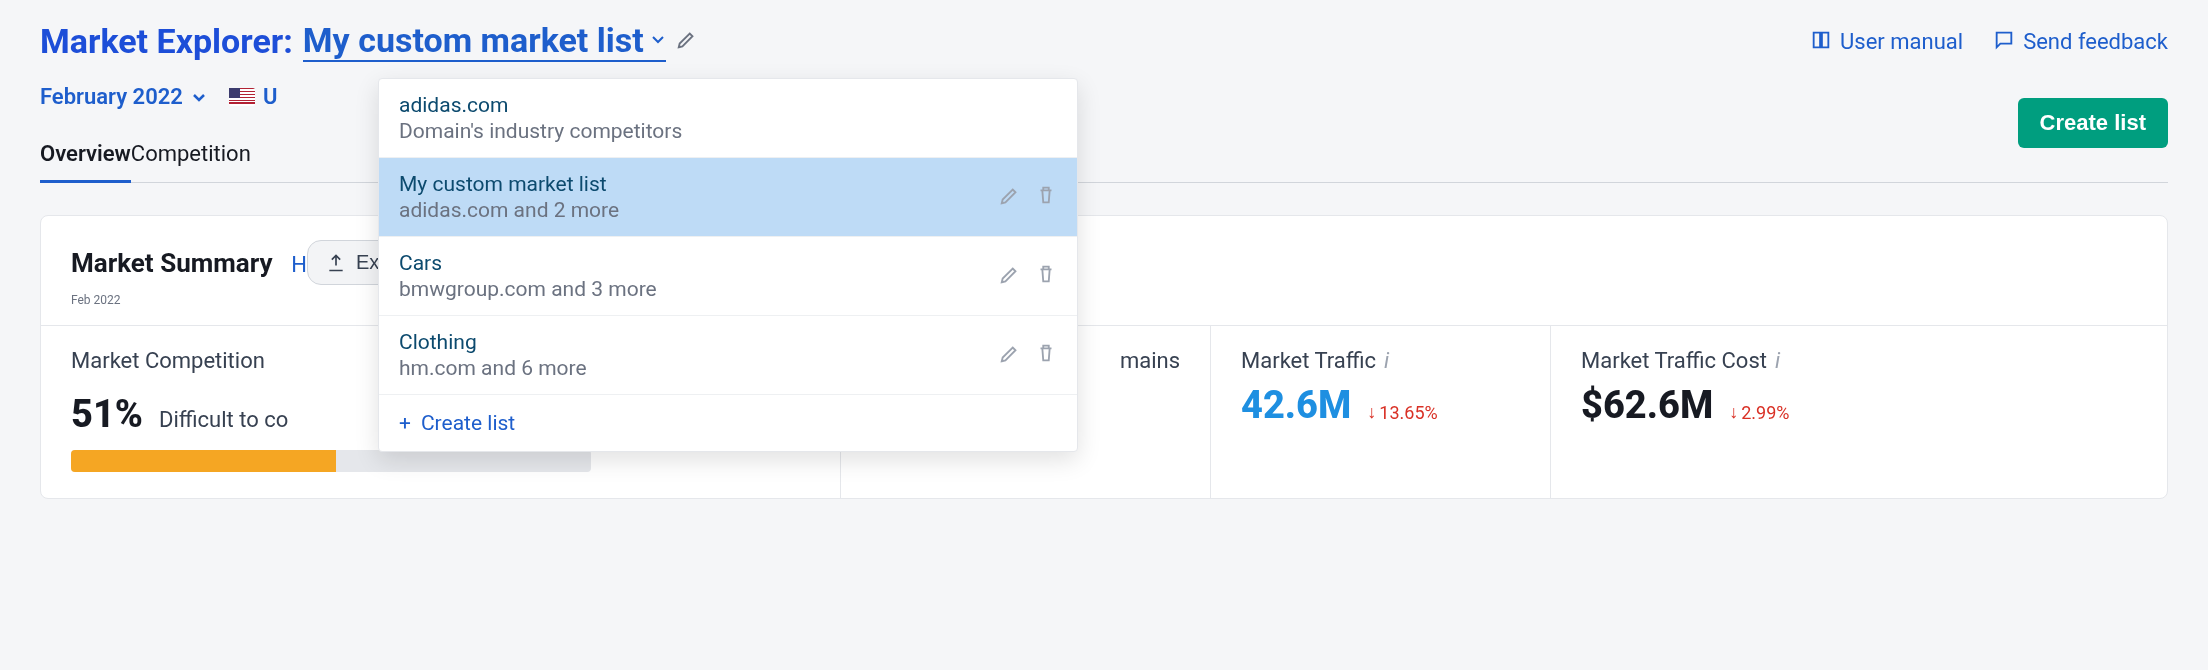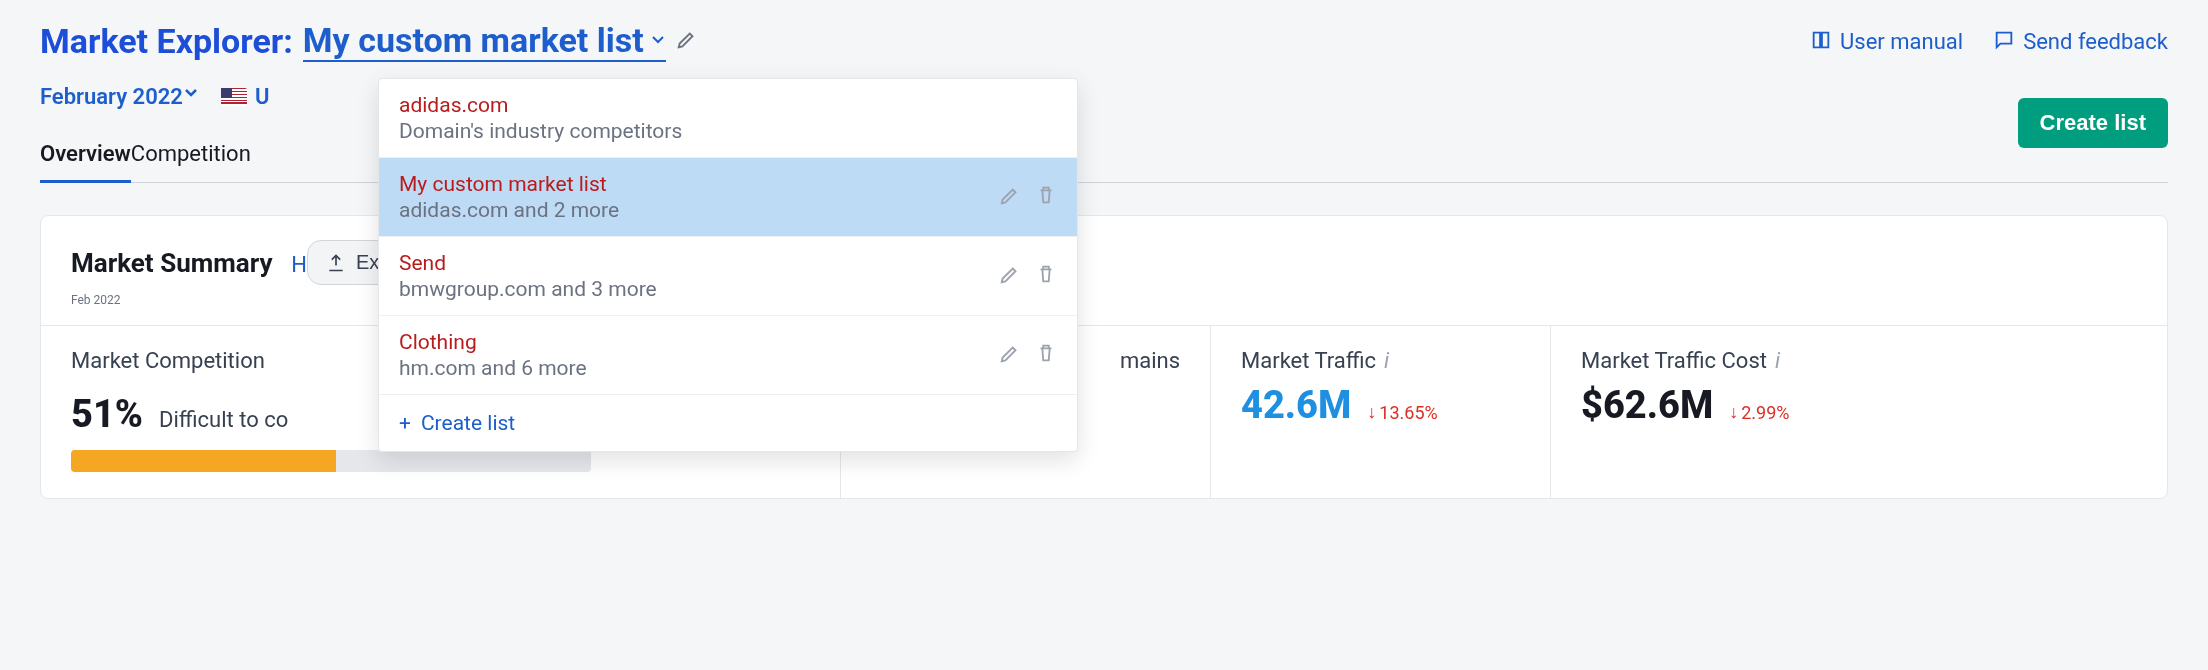--- a/index.html
+++ b/index.html
@@ -63,21 +63,22 @@
     display: flex;
     align-items: center;
     gap: 22px;
     margin-top: 22px;
     font-size: 22px;
   }
   .date-picker {
     color: #1e5ecc;
     font-weight: 600;
     display: inline-flex;
-    gap: 0;
+    align-items: center;
+    gap: 8px;
     cursor: pointer;
   }
   .flag {
     display: inline-block;
     width: 26px;
     height: 18px;
     background: linear-gradient(to bottom, #b22234 0 8%, #fff 8% 16%, #b22234 16% 24%, #fff 24% 32%, #b22234 32% 40%, #fff 40% 48%, #b22234 48% 56%, #fff 56% 64%, #b22234 64% 72%, #fff 72% 80%, #b22234 80% 88%, #fff 88% 100%);
     position: relative;
     border-radius: 2px;
   }
@@ -237,21 +238,21 @@
   }
   .dd-item {
     padding: 14px 20px;
     border-bottom: 1px solid #eef0f2;
     display: flex;
     align-items: center;
     cursor: pointer;
   }
   .dd-item.selected { background: #bedbf6; }
   .dd-text { flex: 1; }
-  .dd-title { color: #b91c1c; }
+  .dd-title { color: #0c4a6e; }
   .dd-sub { color: #6b7280; margin-top: 2px; }
   .dd-actions { display: flex; gap: 14px; color: #9ca3af; }
   .dd-actions svg { width: 22px; height: 22px; stroke: #9ca3af; fill: none; }
   .dd-foot {
     padding: 16px 20px;
     color: #1e5ecc;
     display: flex;
     align-items: center;
     gap: 10px;
     cursor: pointer;
@@ -394,21 +395,21 @@
       <span><svg viewBox="0 0 24 24">
             <path d="M3 21l4-1 11-11-3-3L4 17l-1 4z" stroke-width="2"></path>
           </svg></span>
       <span><svg viewBox="0 0 24 24">
             <path d="M6 7h12M9 7V4h6v3M8 7l1 13h6l1-13" stroke-width="2"></path>
           </svg></span>
     </div>
   </div>
   <div class="dd-item">
     <div class="dd-text">
-      <div class="dd-title">Send</div>
+      <div class="dd-title">Cars</div>
       <div class="dd-sub">bmwgroup.com and 3 more</div>
     </div>
     <div class="dd-actions">
       <span><svg viewBox="0 0 24 24">
             <path d="M3 21l4-1 11-11-3-3L4 17l-1 4z" stroke-width="2"></path>
           </svg></span>
       <span><svg viewBox="0 0 24 24">
             <path d="M6 7h12M9 7V4h6v3M8 7l1 13h6l1-13" stroke-width="2"></path>
           </svg></span>
     </div>

